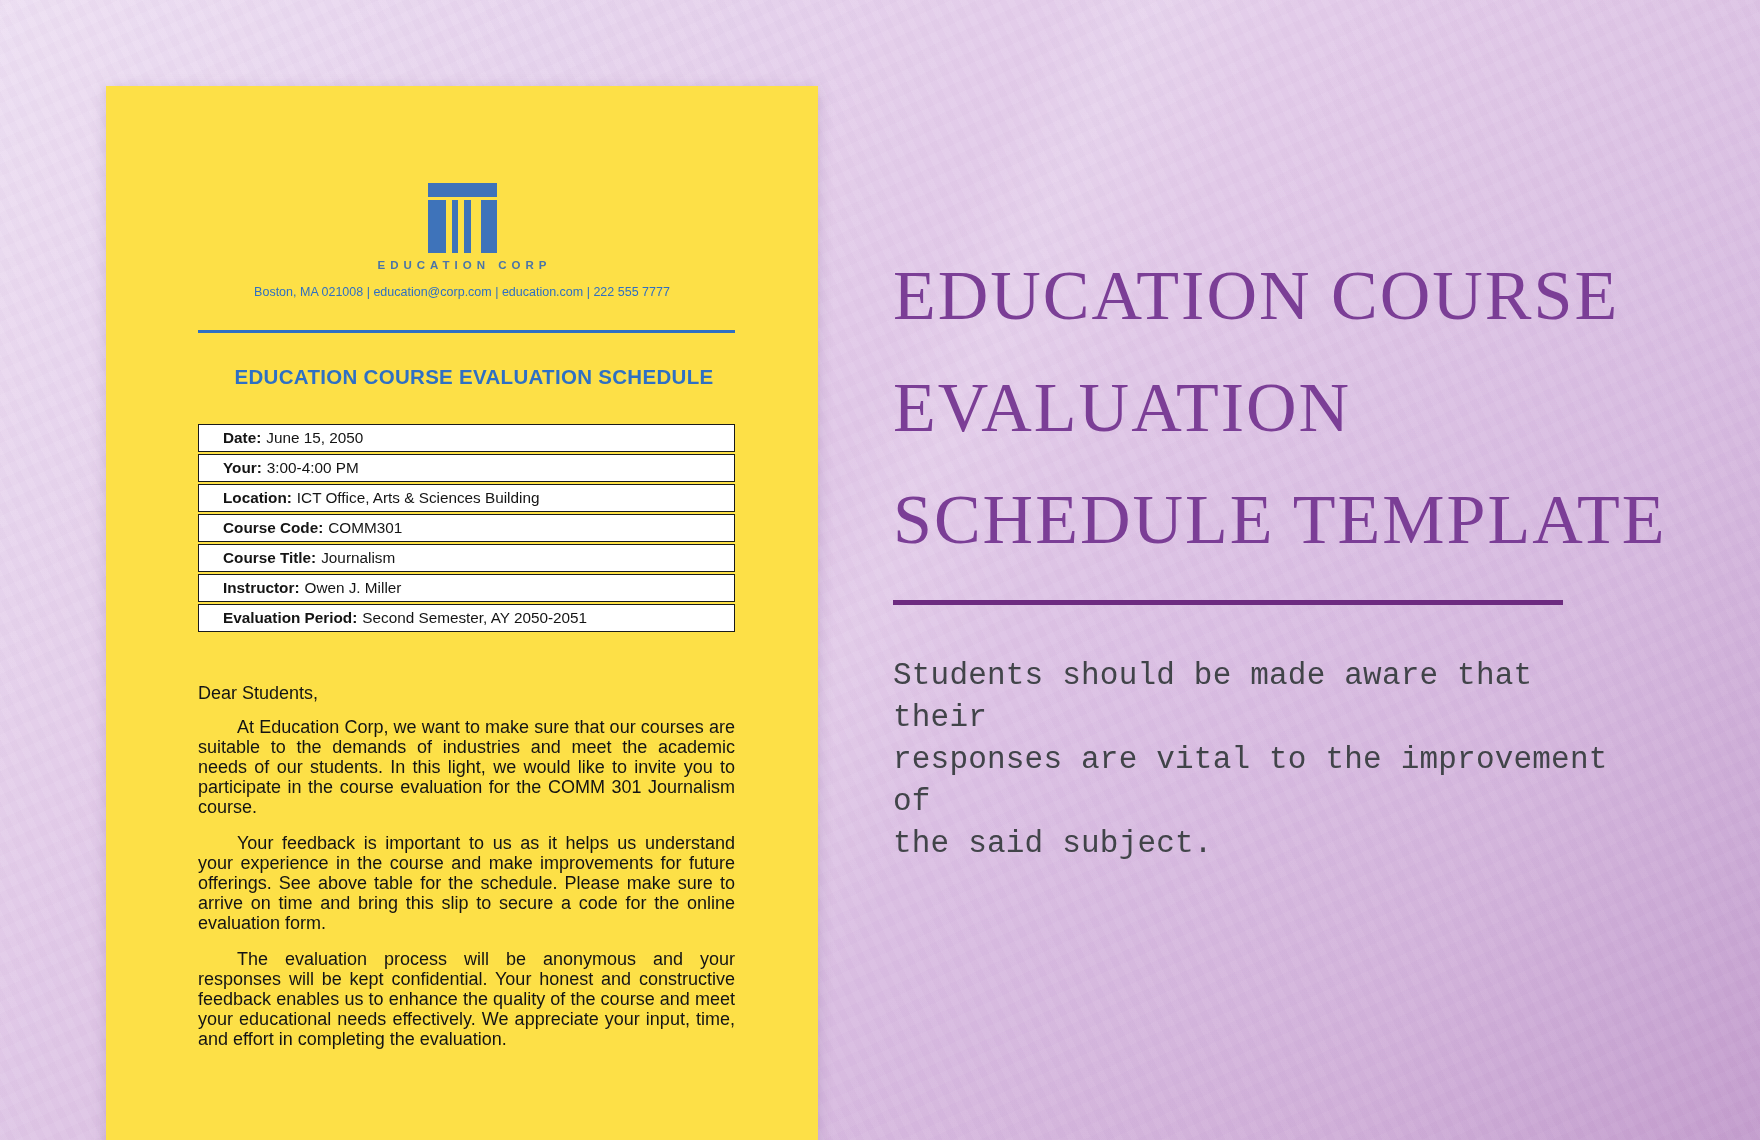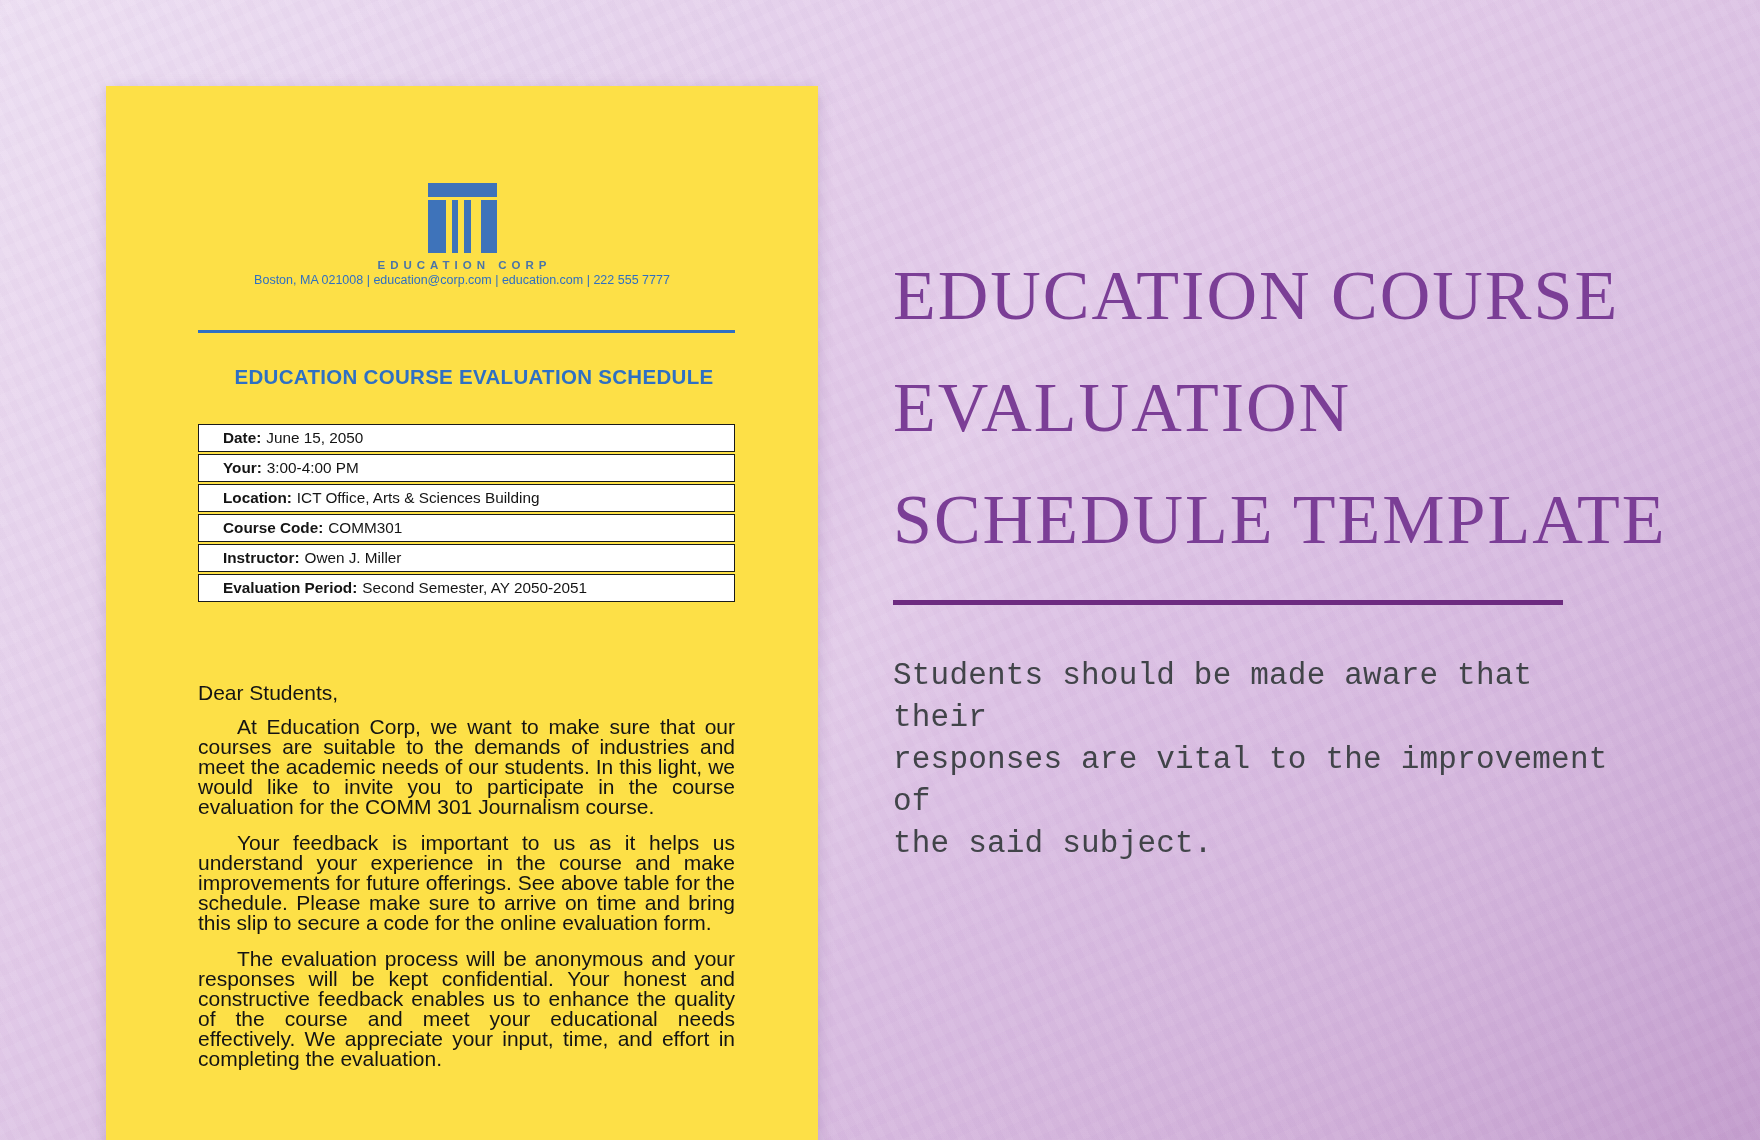--- a/index.html
+++ b/index.html
@@ -35,40 +35,40 @@
   .logo-icon .col{position:absolute;top:17px;height:53px;background:#3e73ba;}
   .logo-icon .c1{left:0;width:18px;}
   .logo-icon .c2{left:24px;width:6px;}
   .logo-icon .c3{left:36px;width:7px;}
   .logo-icon .c4{left:53px;width:16px;}
   .logo-name{
     margin-top:6px;font-size:11.5px;letter-spacing:5px;color:#4a74a8;
     font-weight:600;text-indent:5px;
   }
   .contact{
-    position:absolute;top:187px;left:0;width:712px;text-align:center;
+    position:absolute;top:199px;left:0;width:712px;text-align:center;
     font-size:12.5px;color:#2f6fc2;
   }
   .blue-rule{
     position:absolute;top:244px;left:92px;width:537px;height:3px;background:#2e70c4;
   }
   .doc-heading{
     position:absolute;top:279px;left:12px;width:712px;text-align:center;
     font-size:20.5px;font-weight:700;color:#2e70c4;letter-spacing:.3px;
   }
   .sched-table{position:absolute;top:338px;left:92px;width:537px;}
   .sched-row{
     box-sizing:border-box;height:28px;margin-bottom:2px;
     border:1.5px solid #1b1b1b;display:flex;align-items:center;
     padding-left:24px;font-size:15.3px;color:#141414;background:#fff;
   }
   .sched-row .lbl{font-weight:700;margin-right:5px;white-space:pre;}
   .letter{
     position:absolute;top:597px;left:92px;width:537px;
-    font-size:21px;line-height:20px;color:#141414;
+    font-size:18px;line-height:20px;color:#141414;
   }
   .salutation{margin:0 0 14px 0;}
   .body-par{
     margin:0 0 16px 0;text-align:justify;text-indent:39px;
   }
 
   
   .panel-title{
     position:absolute;left:893px;top:240px;
     font-family:"Liberation Serif",serif;font-size:70px;line-height:112px;
@@ -118,20 +118,24 @@
     </div>
     <div class="sched-row">
       <span class="lbl">Location:</span>
       <span class="val">ICT Office, Arts &amp; Sciences Building</span>
     </div>
     <div class="sched-row">
       <span class="lbl">Course Code:</span>
       <span class="val">COMM301</span>
     </div>
     <div class="sched-row">
+      <span class="lbl">Course Title:</span>
+      <span class="val">Journalism</span>
+    </div>
+    <div class="sched-row">
       <span class="lbl">Instructor:</span>
       <span class="val">Owen J. Miller</span>
     </div>
     <div class="sched-row">
       <span class="lbl">Evaluation Period:</span>
       <span class="val">Second Semester, AY 2050-2051</span>
     </div>
   </div>
 
   <div class="letter">

